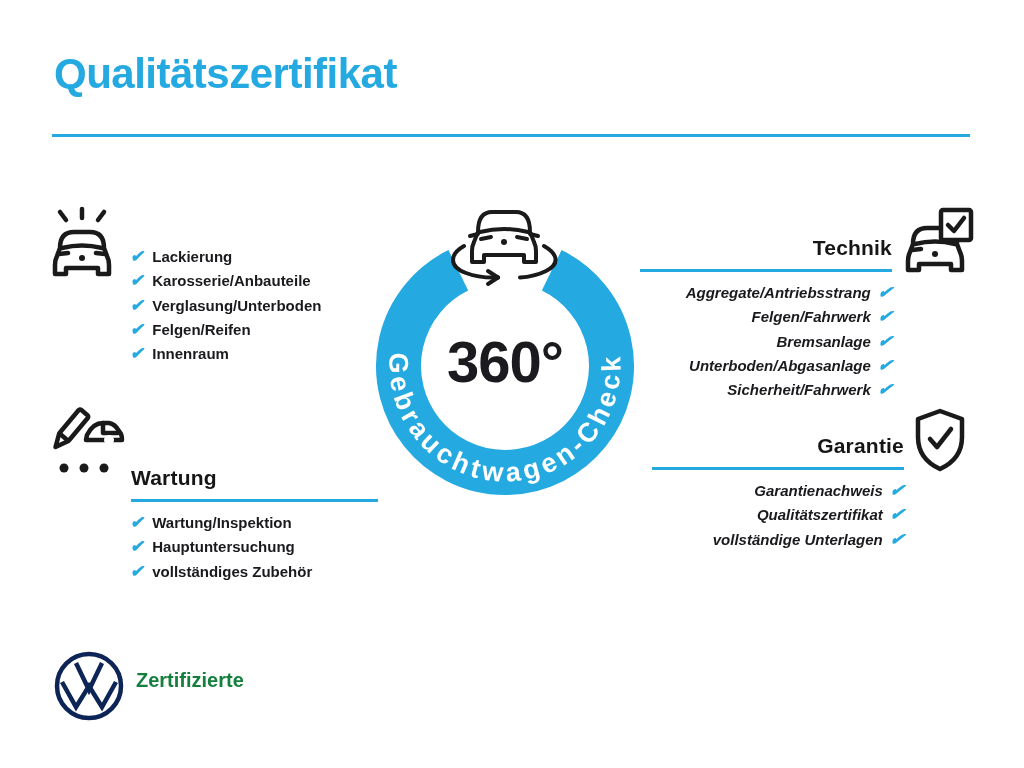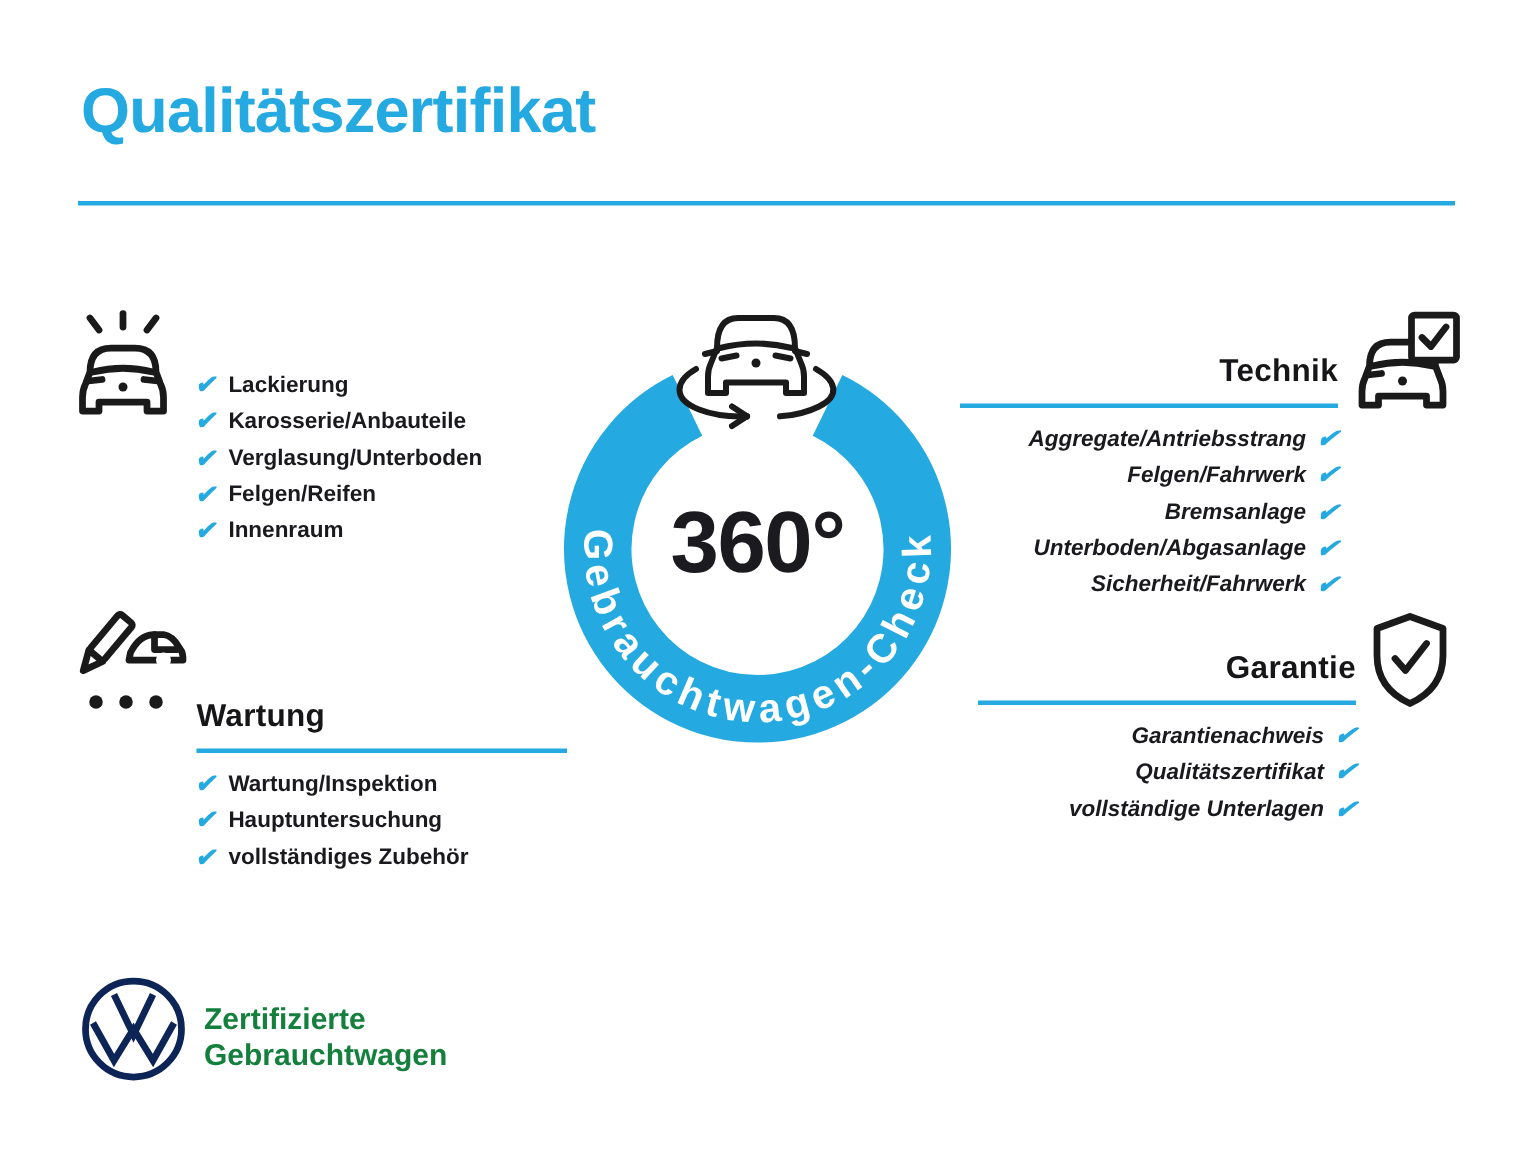--- a/index.html
+++ b/index.html
@@ -232,14 +232,13 @@
   <path d="M 106 48 C 120 56 122 66 108 73 C 101 76.5 92 79 82 79.5"></path>
 </svg>
 
 <svg class="abs vw-logo-svg" width="72" height="72" viewBox="0 0 72 72">
   <circle cx="36" cy="36" r="32" stroke-width="4.5"></circle>
   <path d="M 23 13 L 36 40 L 49 13" stroke-width="4.5"></path>
   <path d="M 9 32 L 23 57 L 36 36 L 49 57 L 63 32" stroke-width="4.5"></path>
 </svg>
 <div class="abs brand-wordmark">
   <div>Zertifizierte</div>
-  <div>Gebrauchtwagen</div>
 </div>
 
 </body></html>

